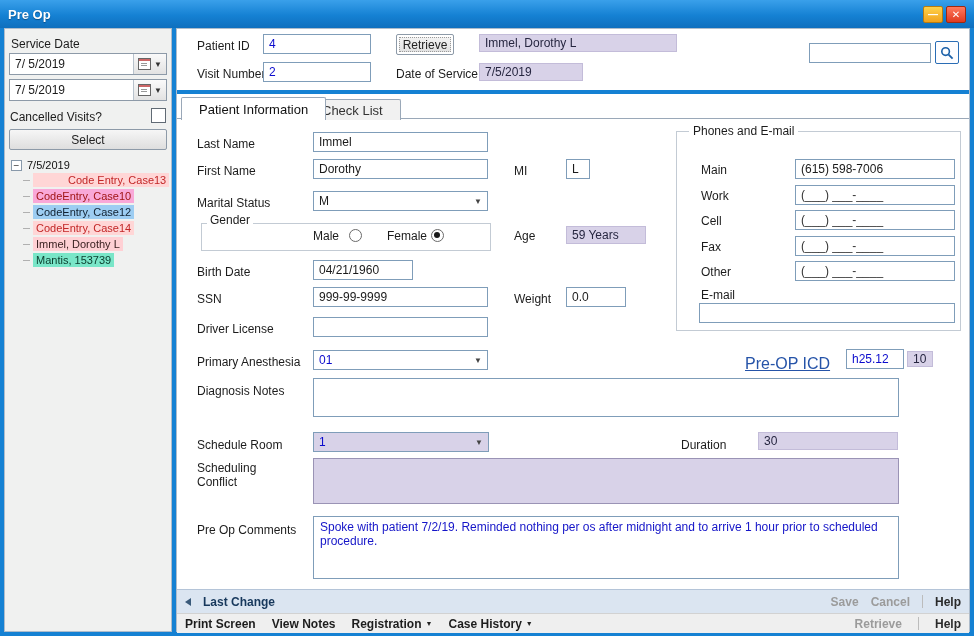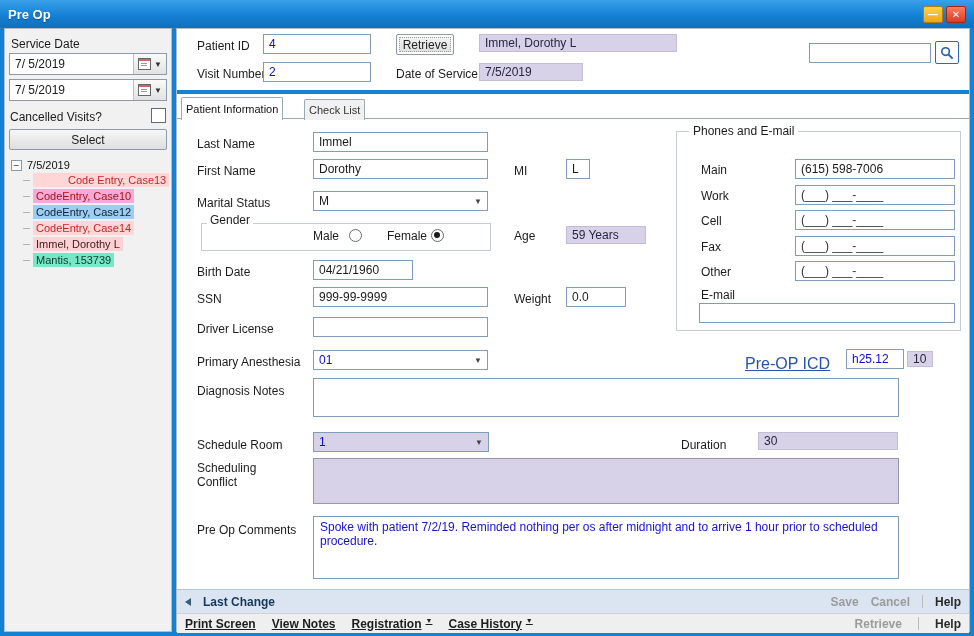--- a/index.html
+++ b/index.html
@@ -45,21 +45,21 @@
   
   .expander{position:absolute;width:11px;height:11px;border:1px solid #8899aa;background:#fff;
             font-size:10px;line-height:9px;text-align:center;color:#333;box-sizing:border-box;}
   .tree-root-label{position:absolute;font-size:11px;color:#111;}
   .tree-item{position:absolute;font-size:11px;display:flex;align-items:center;}
   .tree-item .dash{width:7px;height:1px;background:#b0b0b0;margin-right:3px;}
   .ti-label{padding:1px 3px;white-space:nowrap;}
   
   .bluesep{position:absolute;left:0;right:0;top:61px;height:4px;background:#1581d3;}
   .tab{position:absolute;top:68px;height:22px;background:#fff;border:1px solid #9aa8b8;border-bottom:none;
-       display:flex;align-items:center;padding:0 4px;font-size:11px;color:#111;z-index:2;border-radius:2px 2px 0 0;}
+       display:flex;align-items:center;padding:0 17px;font-size:13px;color:#111;z-index:2;border-radius:2px 2px 0 0;}
   .tab.inactive{top:70px;height:20px;background:#f1f1f1;color:#333;z-index:1;}
   .contentpane{position:absolute;left:0;right:0;top:89px;bottom:44px;border-top:1px solid #9aa8b8;background:#fff;}
   
   .gbox{position:absolute;border:1px solid #c3cbd4;box-sizing:border-box;background:#fff;}
   .legend{position:absolute;left:12px;top:-8px;background:#fff;padding:0 4px;font-size:12px;color:#1c1c1c;}
   
   .radio{position:absolute;width:13px;height:13px;border:1px solid #6a6a6a;border-radius:50%;background:#fff;box-sizing:border-box;}
   .radio.on::after{content:"";position:absolute;left:2px;top:2px;width:6px;height:6px;border-radius:50%;background:#1a1a1a;}
   .link{position:absolute;font-size:16px;color:#2553a8;text-decoration:underline;white-space:nowrap;cursor:pointer;}
   .area{position:absolute;background:#fff;border:1px solid #7f9db9;box-sizing:border-box;
@@ -67,21 +67,21 @@
   
   .lastbar{position:absolute;left:0;right:0;top:560px;height:24px;background:#dbe5f1;border-top:1px solid #b4c4d8;
            display:flex;align-items:center;padding:0 8px;box-sizing:border-box;gap:12px;}
   .tri-left{width:0;height:0;border-top:4px solid transparent;border-bottom:4px solid transparent;border-right:6px solid #3a5a7a;}
   .lastbar .cap{font-size:12px;font-weight:bold;color:#17385c;}
   .graytxt{font-size:12px;font-weight:bold;color:#9b9b9b;}
   .darktxt{font-size:12px;font-weight:bold;color:#2a2a2a;}
   .vsep{width:1px;height:13px;background:#bcbcbc;}
   .statusbar{position:absolute;left:0;right:0;top:584px;height:20px;background:#efefef;border-top:1px solid #d2d2d2;
              display:flex;align-items:center;padding:0 8px;box-sizing:border-box;gap:16px;}
-  .statusbar .item{font-size:12px;font-weight:bold;color:#1d1d1d;display:flex;align-items:flex-start;gap:4px;text-decoration:underline;}
+  .statusbar .item{font-size:12px;font-weight:bold;color:#1d1d1d;display:flex;align-items:center;gap:4px;}
   .caret{font-size:7px;color:#222;}
   .spacer{margin-left:auto;}
   .srchbtn{position:absolute;width:24px;height:23px;background:#fdfdff;border:1px solid #2a6db5;box-sizing:border-box;
            display:flex;align-items:center;justify-content:center;border-radius:2px;}
 </style>
 </head>
 <body>
 
 <div class="win">
 

